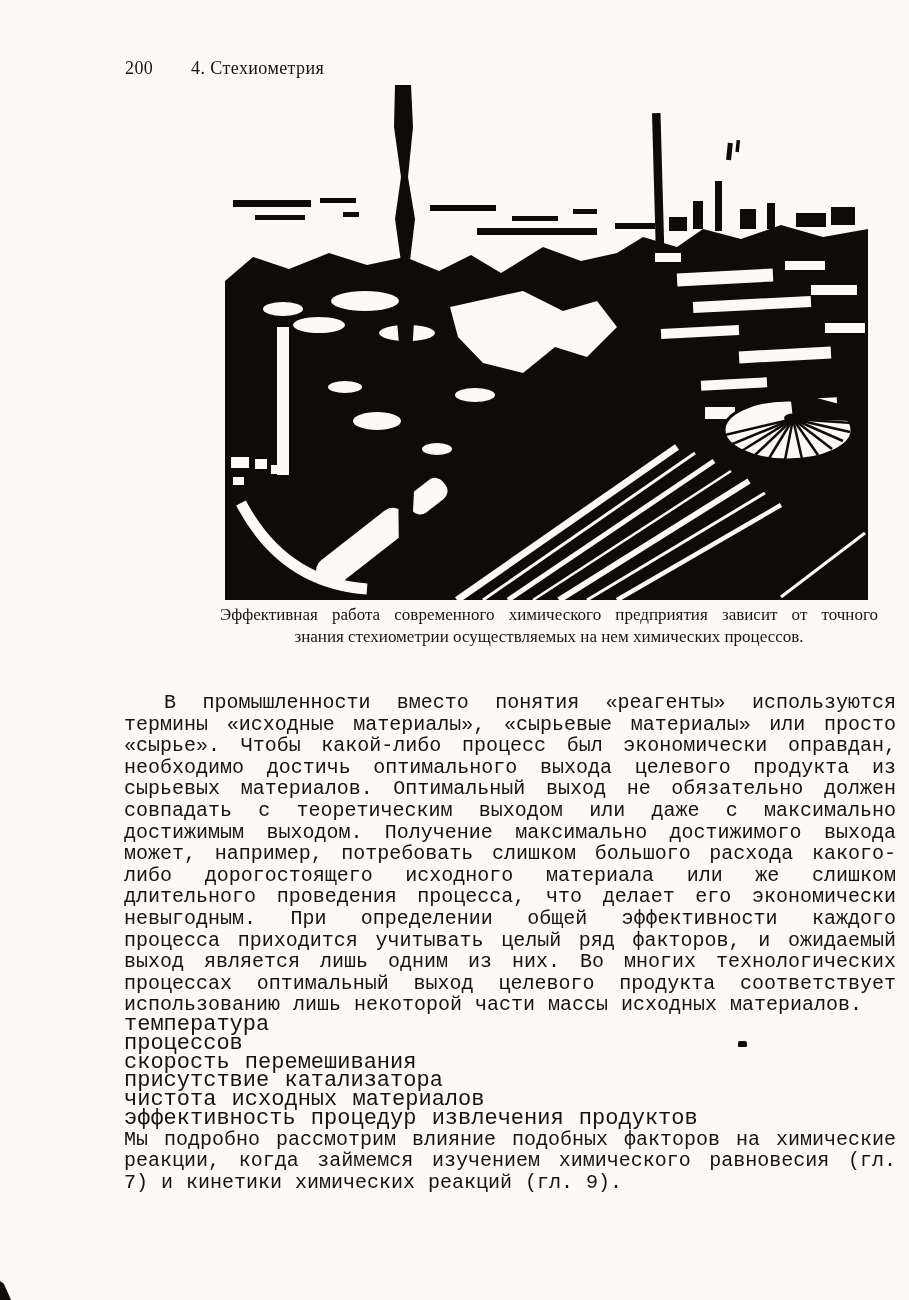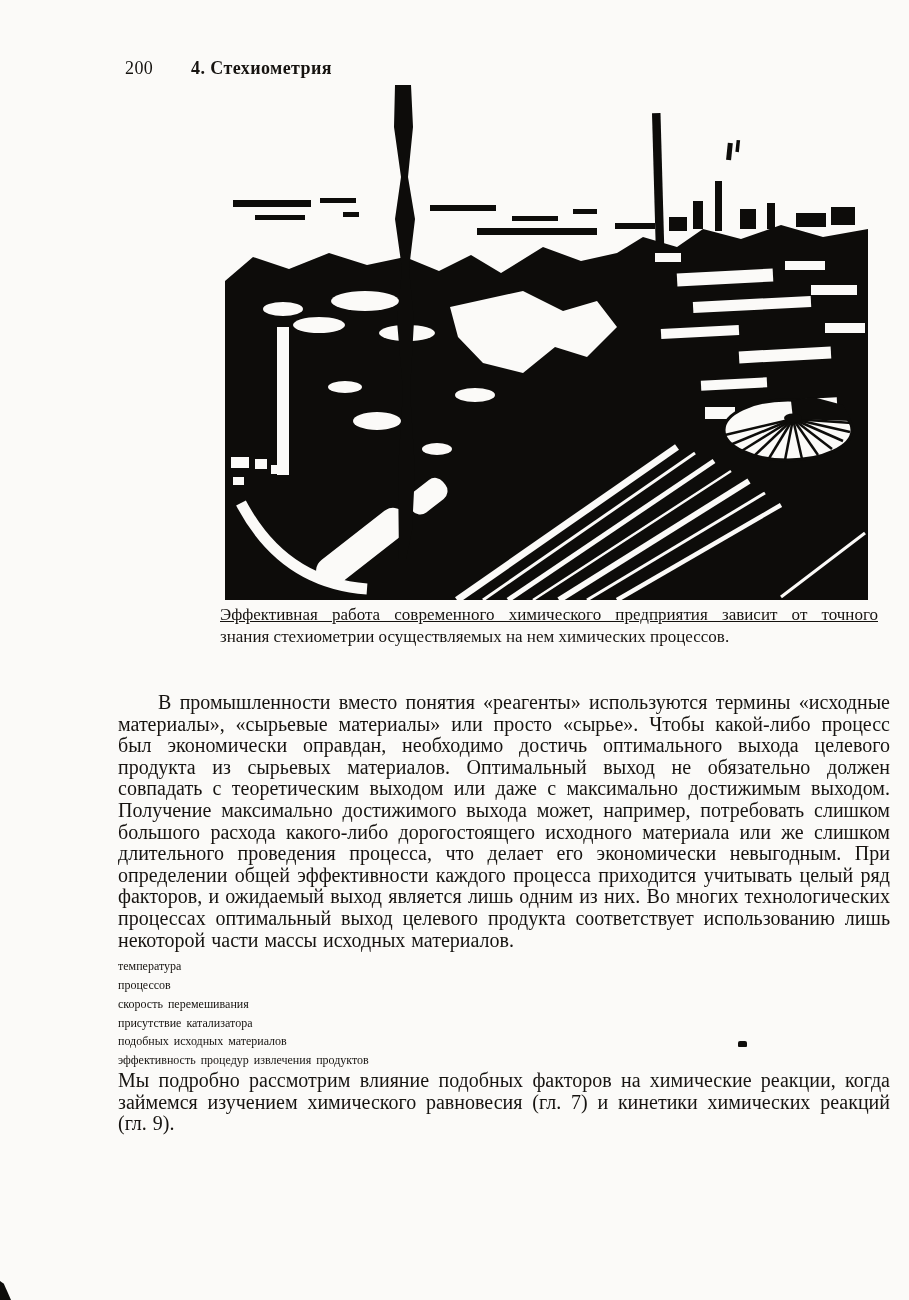--- a/index.html
+++ b/index.html
@@ -6,38 +6,38 @@
   body {
     width:909px; height:1300px; position:relative; overflow:hidden;
     background:#fbfaf8; color:#161310;
     font-family:"Liberation Serif", serif;
   }
   .running-header {
     position:absolute; top:38px; left:125px;
     font-size:18px; letter-spacing:0.4px; white-space:nowrap;
   }
   .running-header .page-num { display:inline-block;margin-top:20px; }
-  .running-header .chap { display:inline-block; margin-left:33px;font-weight:bold; }
+  .running-header .chap { display:inline-block; margin-left:33px; }
   .photo-wrap {
     position:absolute; left:225px; top:85px; width:643px; height:515px;
   }
   .photo-wrap svg { display:block; }
   .figure-caption {
     position:absolute; left:220px; top:604px; width:658px;
     font-size:17px; line-height:21.5px;
   }
-  .figure-caption .cap-l1 { text-align:justify; text-align-last:justify;text-decoration:underline; }
-  .figure-caption .cap-l2 { text-align:left; }
+  .figure-caption .cap-l1 { text-align:justify; text-align-last:justify; }
+  .figure-caption .cap-l2 { text-align:center; }
   .body-text {
-    position:absolute; left:118px; top:692px; width:772px;
-    font-size:20px; line-height:21.6px; text-align:justify; word-spacing:1px;
+    position:absolute; left:124px; top:692px; width:772px;
+    font-size:20px; line-height:21.6px; text-align:justify; word-spacing:1px;font-family:Liberation Mono, monospace;
   }
   .body-text p { margin:0; text-indent:40px; }
   .factors {
-    margin-top:6px; font-size:12px; line-height:18.8px;
+    font-size:22px; line-height:18.8px;
     text-align:left; word-spacing:2px;
   }
   .factors .factor { white-space:nowrap; }
   .body-text p.closing { text-indent:0; }
   .corner-artifact {
     position:absolute; left:0; top:1281px; width:11px; height:19px;
     background:#0d0c0a; clip-path:polygon(0 0, 35% 15%, 100% 100%, 0 100%);
   }
   .scan-speck {
     position:absolute; left:738px; top:1041px; width:9px; height:6px;
@@ -160,20 +160,20 @@
   <div class="cap-l2">знания стехиометрии осуществляемых на нем химических процессов.</div>
 </div>
 
 <div class="body-text">
   <p>В промышленности вместо понятия «реагенты» используются термины «исходные материалы», «сырьевые материалы» или просто «сырье». Чтобы какой-либо процесс был экономически оправдан, необходимо достичь оптимального выхода целевого продукта из сырьевых материалов. Оптимальный выход не обязательно должен совпадать с теоретическим выходом или даже с максимально достижимым выходом. Получение максимально достижимого выхода может, например, потребовать слишком большого расхода какого-либо дорогостоящего исходного материала или же слишком длительного проведения процесса, что делает его экономически невыгодным. При определении общей эффективности каждого процесса приходится учитывать целый ряд факторов, и ожидаемый выход является лишь одним из них. Во многих технологических процессах оптимальный выход целевого продукта соответствует использованию лишь некоторой части массы исходных материалов.</p>
   <div class="factors">
     <div class="factor">температура</div>
     <div class="factor">процессов</div>
     <div class="factor">скорость перемешивания</div>
     <div class="factor">присутствие катализатора</div>
-    <div class="factor">подобных исходных материалов</div>
+    <div class="factor">чистота исходных материалов</div>
     <div class="factor">эффективность процедур извлечения продуктов</div>
   </div>
   <p class="closing">Мы подробно рассмотрим влияние подобных факторов на химические реакции, когда займемся изучением химического равновесия (гл. 7) и кинетики химических реакций (гл. 9).</p>
 </div>
 
 <div class="corner-artifact"></div>
 <div class="scan-speck"></div>
 
 </body></html>

